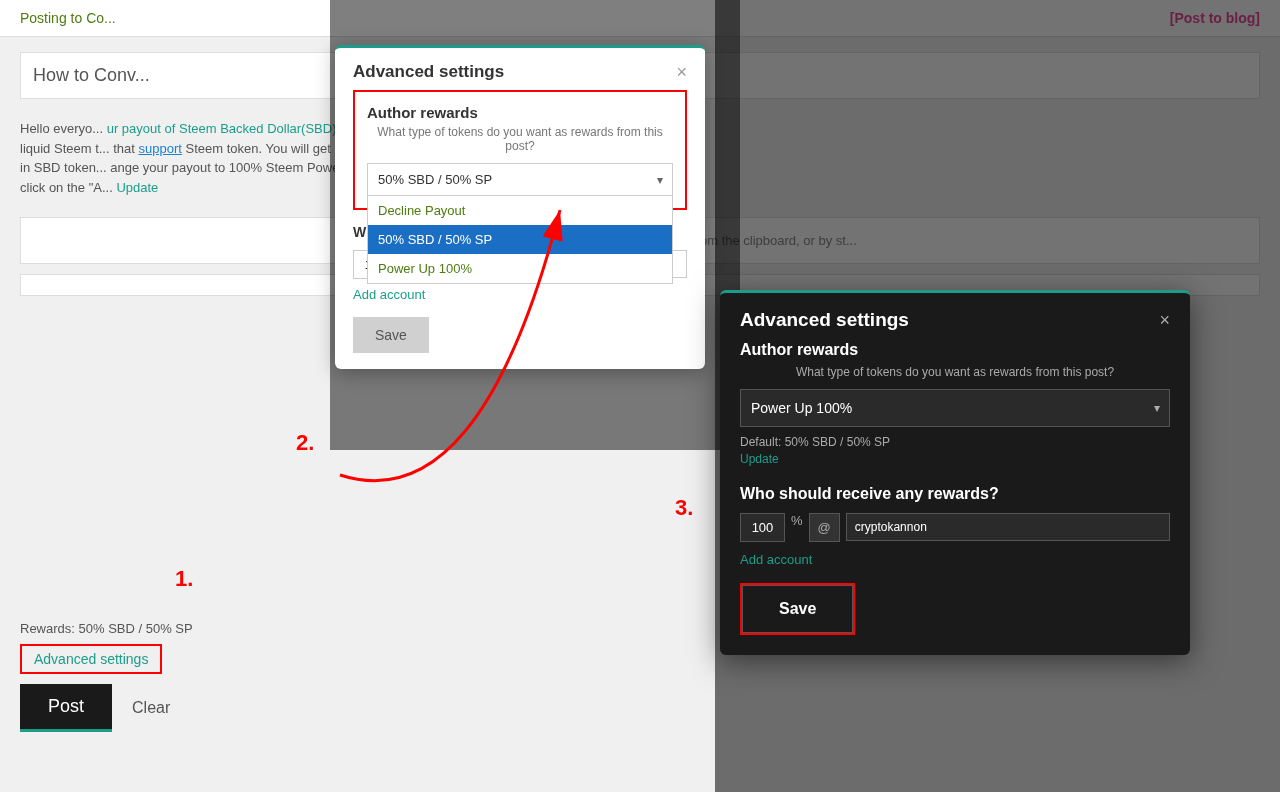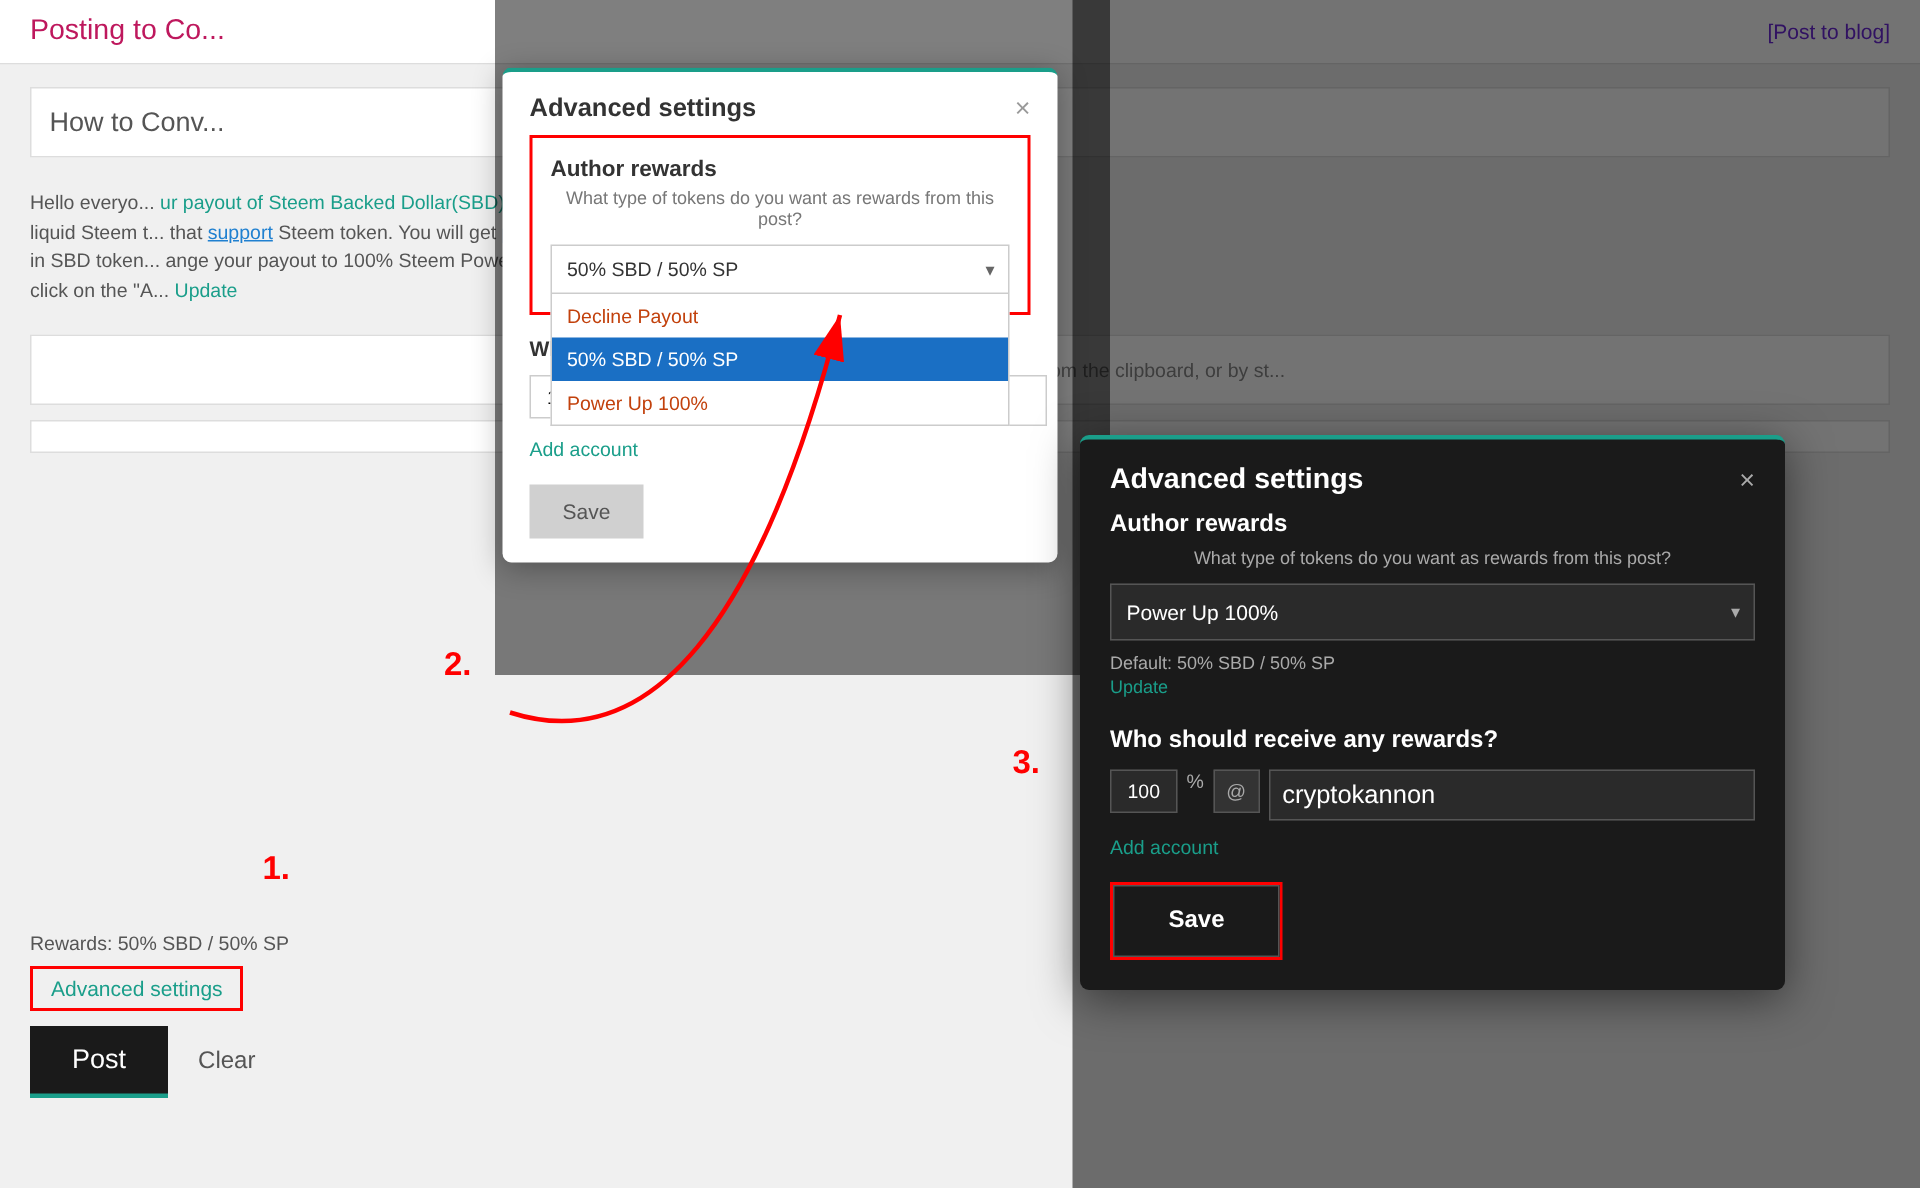--- a/index.html
+++ b/index.html
@@ -23,29 +23,29 @@
     .bg-header {
       background: #fff;
       padding: 10px 20px;
       display: flex;
       justify-content: space-between;
       align-items: center;
       border-bottom: 1px solid #ddd;
     }
 
     .bg-header-title {
-      font-size: 19px;
-      color: #be185d;
+      font-size: 14px;
+      color: #4d7c0f;
       text-align: center;
     }
 
     .bg-post-blog {
-      color: #6d28d9;
+      color: #ec4899;
       font-size: 14px;
-      font-weight: normal;
+      font-weight: bold;
     }
 
     .bg-content {
       padding: 15px 20px;
     }
 
     .bg-title-input {
       width: 100%;
       padding: 12px;
       font-size: 18px;
@@ -239,21 +239,21 @@
       border: 1px solid #ccc;
       border-top: none;
       background: #fff;
       z-index: 20;
       font-size: 13px;
     }
 
     .dropdown-option {
       padding: 7px 10px;
       cursor: pointer;
-      color: #c2410c;
+      color: #4d7c0f;
     }
 
     .dropdown-option.selected {
       background: #1a6fc4;
       color: #fff;
     }
 
     .rewards-section {
       margin-top: 14px;
     }
@@ -289,21 +289,21 @@
       border: 1px solid #ccc;
       background: #f5f5f5;
       font-size: 13px;
       color: #666;
     }
 
     .rewards-account {
       flex: 1;
       padding: 6px 8px;
       border: 1px solid #ccc;
-      font-size: 17px;
+      font-size: 12px;
       color: #333;
     }
 
     .add-account-link {
       color: #1a9e8a;
       font-size: 13px;
       cursor: pointer;
       margin-top: 8px;
       display: inline-block;
       text-decoration: none;

